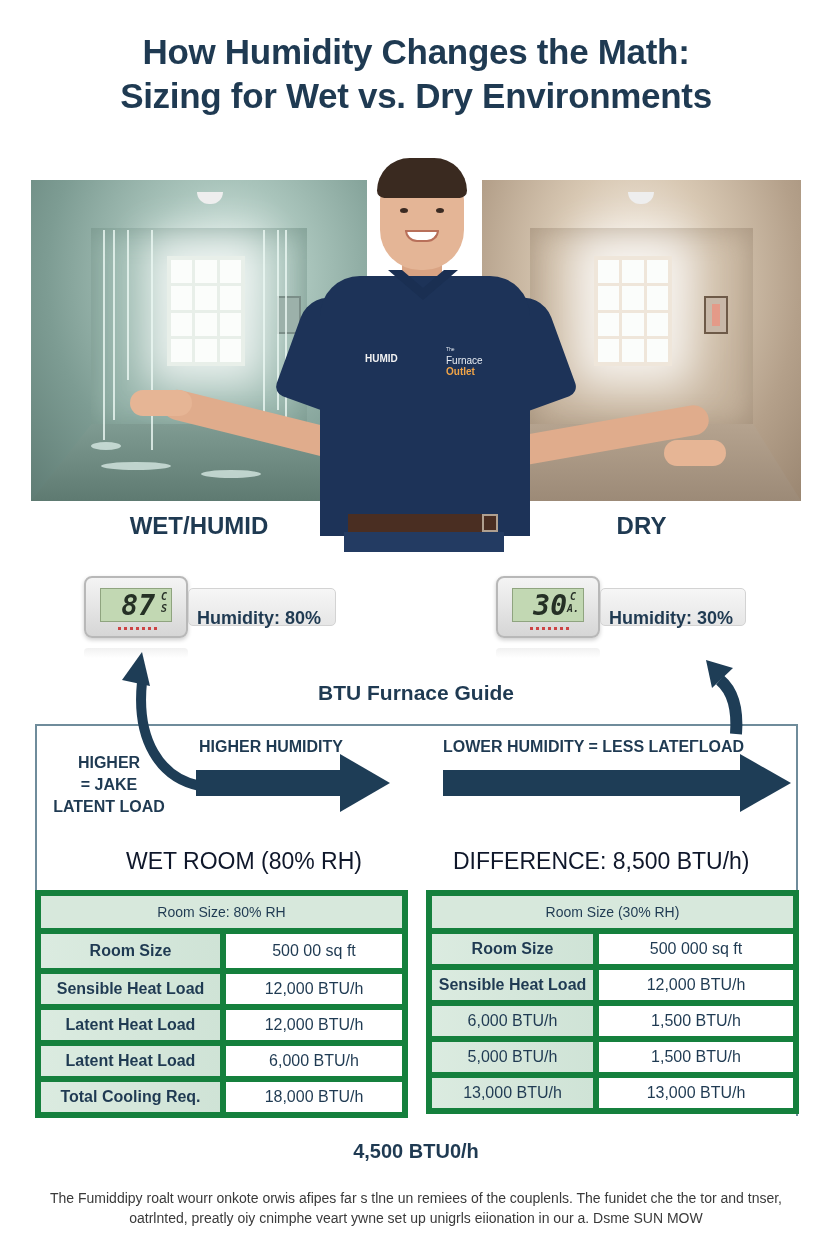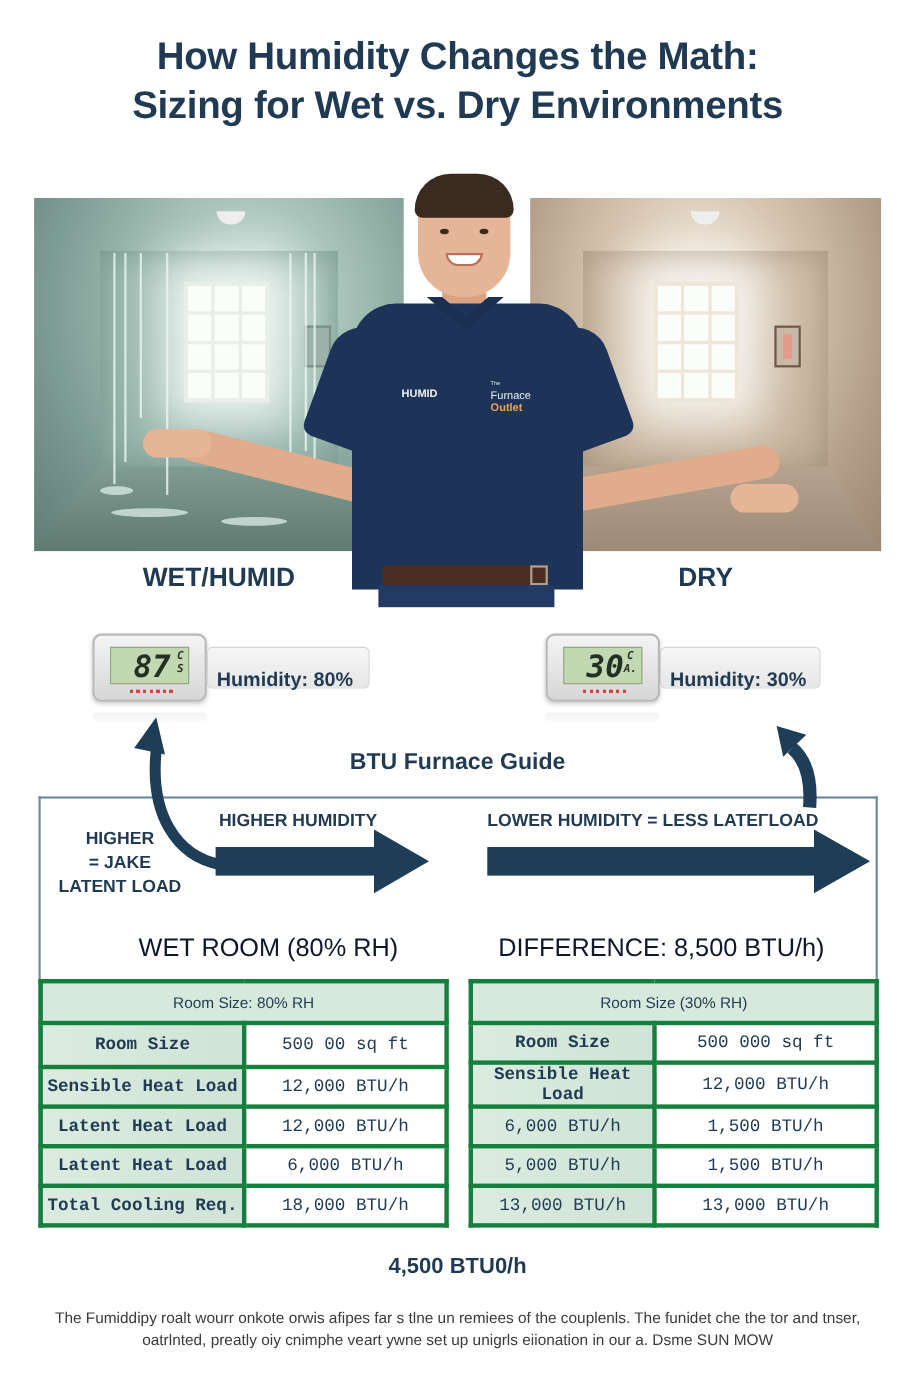--- a/index.html
+++ b/index.html
@@ -118,26 +118,26 @@
     .lower-label { left: 443px; top: 738px; }
 
     .section-head { position: absolute; top: 848px; font-weight: normal; font-size: 23px; color: #0f172a; }
     .section-head.wet { left: 126px; }
     .section-head.diff { left: 453px; }
 
     
     .tbl { position: absolute; top: 890px; border-collapse: collapse; }
     .tbl.wet { left: 35px; width: 373px; }
     .tbl.dry { left: 426px; width: 373px; }
-    .tbl td, .tbl th { border: 4px solid #15803d; font-size: 16px; color: #1f3a52; text-align: center; }
+    .tbl td, .tbl th { border: 6px solid #15803d; font-size: 16px; color: #1f3a52; text-align: center; }
     .tbl th { background: #d7e8dc; font-weight: normal; font-size: 14px; height: 38px; }
     .tbl td.k { background: linear-gradient(90deg, #dbebe0, #cfe3d6); font-weight: bold; }
     .tbl td.v { background: #ffffff; }
     .tbl.wet tr.r1 td { height: 40px; }
-    .tbl tr td { height: 36px; font-family: Liberation Mono, monospace; }
+    .tbl tr td { height: 36px; }
     .tbl td.k { width: 185px; }
     .tbl.dry td.k { width: 167px; font-weight: normal; }
     .tbl.dry tr.r1 td.k, .tbl.dry tr.r2 td.k { font-weight: bold; }
 
     .total { position: absolute; left: 0; top: 1140px; width: 832px; text-align: center; font-weight: bold; font-size: 20px; color: #1f3a52; }
     .footnote { position: absolute; left: 20px; top: 1188px; width: 792px; text-align: center; font-size: 14px; line-height: 20px; color: #3a3a3a; }
 
     svg.arrows { position: absolute; left: 0; top: 0; width: 832px; height: 1248px; pointer-events: none; }
   </style>
 </head>

